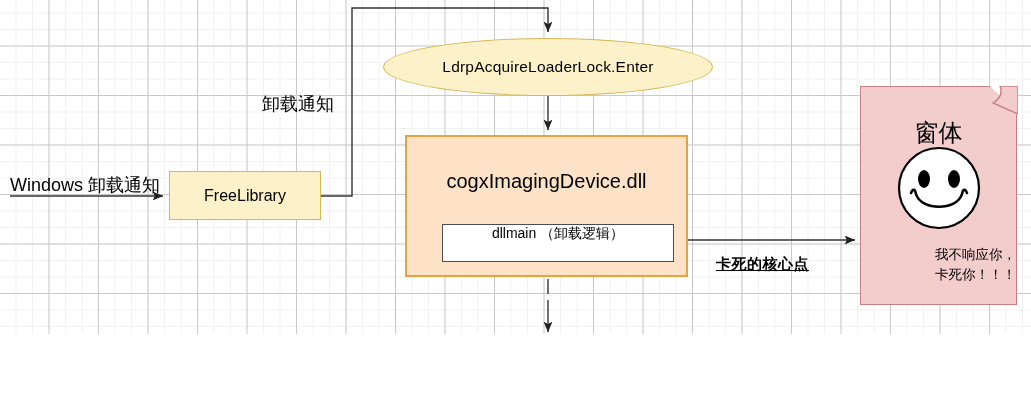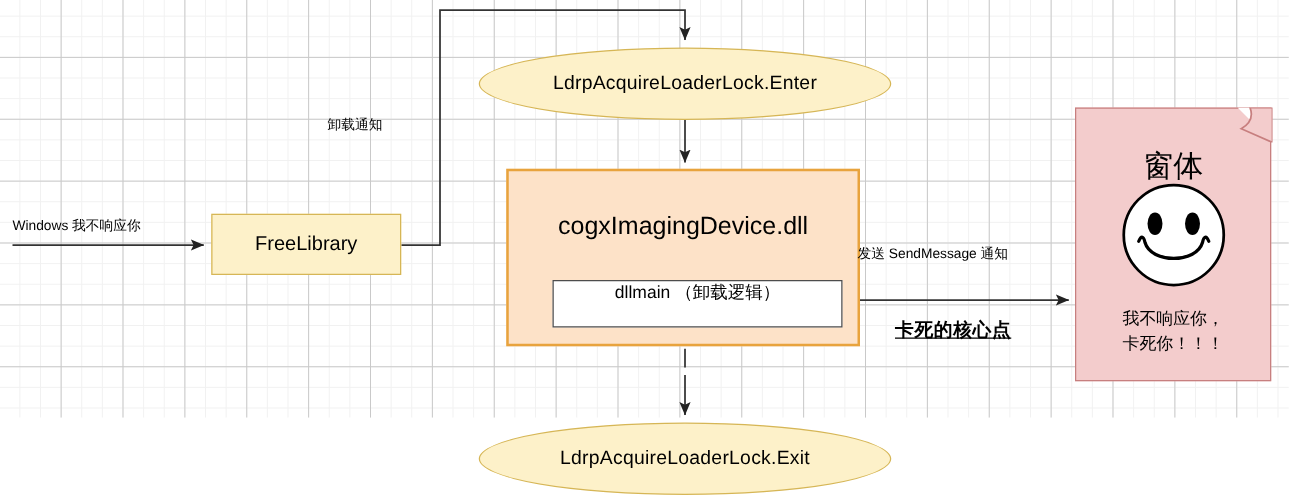--- a/index.html
+++ b/index.html
@@ -72,26 +72,26 @@
     position:absolute;right:-1.5px;top:-1.5px;width:28px;height:28px;
   }
   #note-window .note-title{
     position:absolute;left:0;right:0;top:14px;text-align:center;
     font-size:24px;color:#000;margin-top:16px;
   }
   #note-window .smiley{
     position:absolute;left:50%;top:58px;transform:translateX(-50%);
   }
   #note-window .note-text{
-    position:absolute;left:0;right:0;top:158px;text-align:center;
+    position:absolute;left:0;right:0;top:158px;text-align:right;
     font-size:13.5px;color:#000;line-height:20px;
   }
 
   .edge-label{
-    position:absolute;color:#000;font-size:11px;white-space:nowrap;
+    position:absolute;color:#000;font-size:18px;white-space:nowrap;
     background:transparent;
   }
   #label-unload{left:262px;top:92px;}
   #label-winthread{left:10px;top:173px;}
   #label-sendmsg{left:686px;top:195px;}
   #label-core{
     left:716px;top:255px;font-size:15px;font-weight:bold;
     text-decoration:underline;letter-spacing:.5px;
   }
 </style>
@@ -116,23 +116,20 @@
     <path d="M548,279 L548,294" fill="none" stroke="#333333" stroke-width="1.4"></path>
     <path d="M548,300 L548,332" fill="none" stroke="#333333" stroke-width="1.4" marker-end="url(#arrow)"></path>
 
     <path d="M670,240 L855,240" fill="none" stroke="#333333" stroke-width="1.4" marker-end="url(#arrow)"></path>
   </svg>
 
   <div class="node ellipse" id="ellipse-enter">
     <span>LdrpAcquireLoaderLock.Enter</span>
   </div>
 
-  <div class="node ellipse" id="ellipse-exit">
-    <span>LdrpAcquireLoaderLock.Exit</span>
-  </div>
 
   <div class="node" id="box-freelibrary">
     <span>FreeLibrary</span>
   </div>
 
   <div class="node" id="box-dll">
     <div class="dll-title">cogxImagingDevice.dll</div>
     <div class="dll-inner">
       <span>dllmain （卸载逻辑）</span>
     </div>
@@ -150,18 +147,17 @@
       <ellipse cx="28" cy="34" rx="6" ry="9" fill="#000000"></ellipse>
       <ellipse cx="58" cy="34" rx="6" ry="9" fill="#000000"></ellipse>
       <path d="M15,48 C17,43 19,44 20,49 C25,66 61,66 66,49 C67,44 69,43 71,48" fill="none" stroke="#000000" stroke-width="2.6" stroke-linecap="round"></path>
     </svg>
     <div class="note-text">
       <div>我不响应你，</div>
       <div>卡死你！！！</div>
     </div>
   </div>
 
-  <div class="edge-label" id="label-winthread">Windows 我不响应你</div>
+  <div class="edge-label" id="label-winthread">Windows 卸载通知</div>
   <div class="edge-label" id="label-unload">卸载通知</div>
-  <div class="edge-label" id="label-sendmsg">发送 SendMessage 通知</div>
   <div class="edge-label" id="label-core">卡死的核心点</div>
 
 </div>
 
 </body></html>

